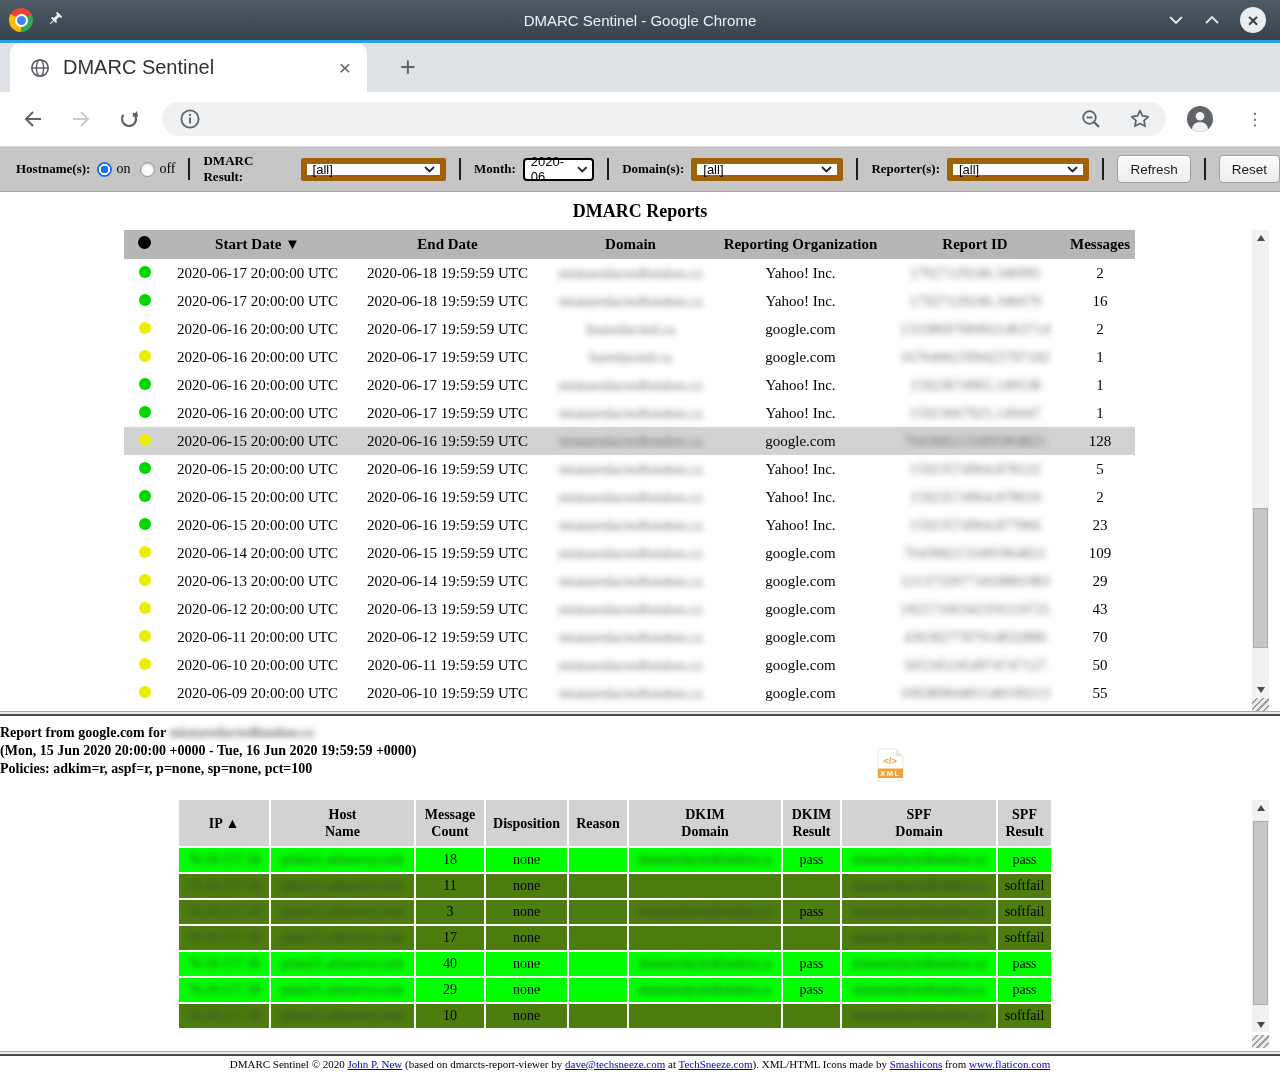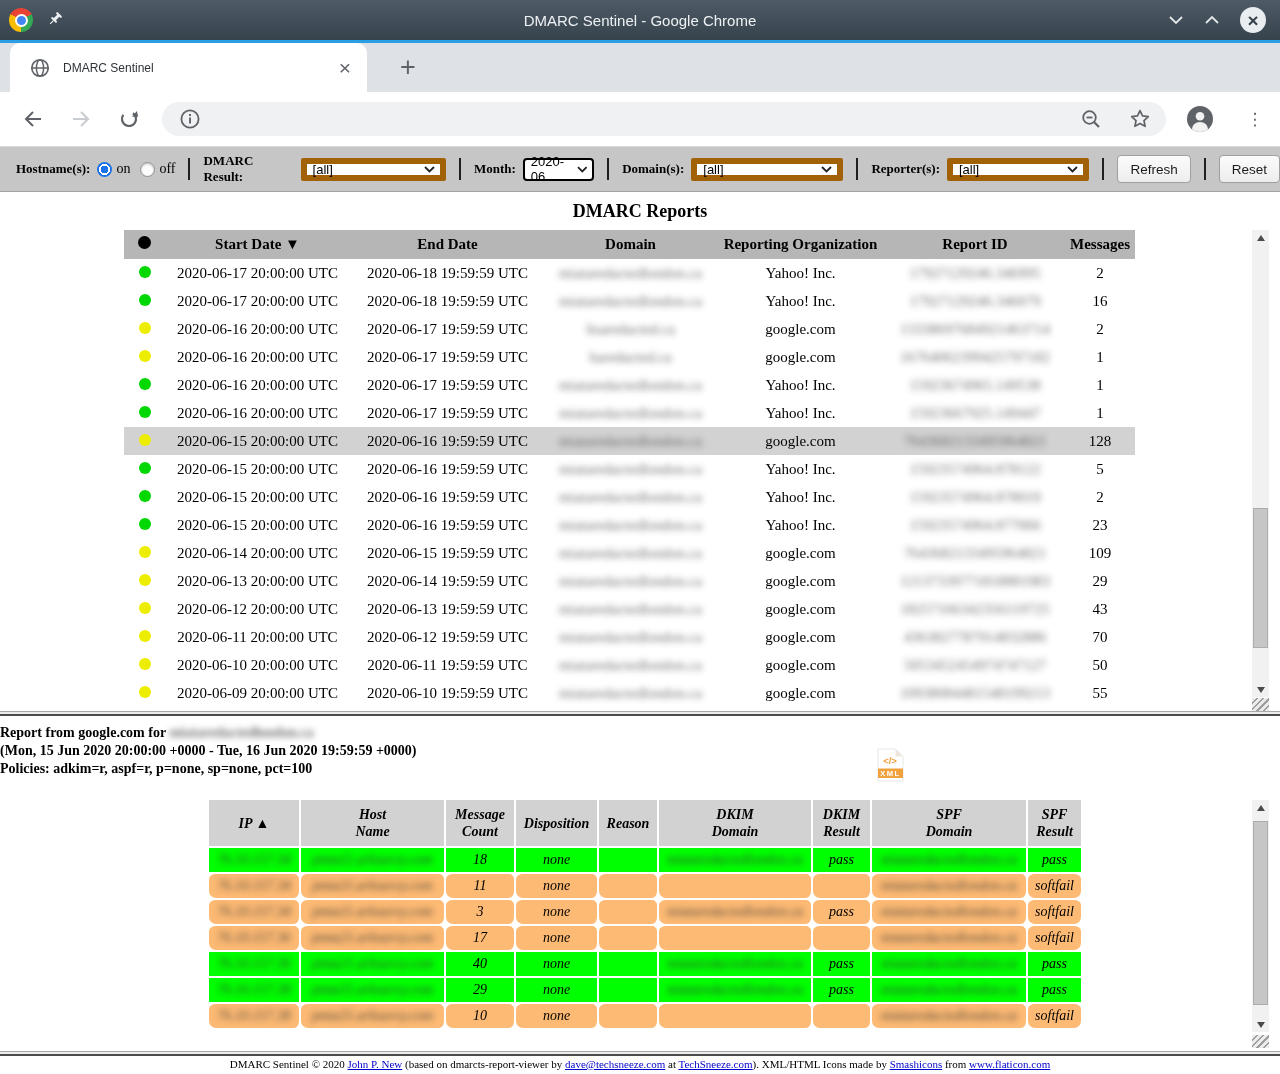--- a/index.html
+++ b/index.html
@@ -21,21 +21,21 @@
   .win-controls{position:absolute;right:14px;top:0;height:40px;display:flex;align-items:center;gap:20px;}
   .close-btn{width:26px;height:26px;border-radius:50%;background:#e9edf0;color:#36424c;
     display:flex;align-items:center;justify-content:center;font-size:19px;font-weight:bold;line-height:1;}
 
   
   .tabstrip{position:absolute;top:40px;left:0;right:0;height:52px;background:#dee1e6;
     border-top:3px solid #2a9fe5;box-sizing:border-box;font-family:"Liberation Sans",sans-serif;}
   .tab{position:absolute;left:10px;top:0;width:357px;height:49px;background:#fff;
     border-radius:10px 10px 0 0;display:flex;align-items:center;}
   .tab-fav{margin-left:20px;}
-  .tab-label{margin-left:13px;font-size:12px;color:#2f3337;flex:1;}
+  .tab-label{margin-left:13px;font-size:20px;color:#2f3337;flex:1;}
   .tab-close{margin-right:16px;color:#5f6368;font-size:21px;line-height:1;}
   .newtab{position:absolute;left:390px;top:6px;width:36px;height:36px;display:flex;
     align-items:center;justify-content:center;font-size:27px;color:#5f6368;font-weight:300;}
 
   
   .toolbar{position:absolute;top:92px;left:0;right:0;height:54px;background:#fff;}
   .nav-ic{position:absolute;top:8px;width:38px;height:38px;display:flex;align-items:center;justify-content:center;}
   .addrbar{position:absolute;left:162px;top:10px;width:1004px;height:34px;background:#eff1f3;border-radius:17px;}
   .addr-ic{position:absolute;top:5px;width:24px;height:24px;}
   .avatar{position:absolute;left:1186px;top:13px;}
@@ -80,31 +80,31 @@
   .r-row.selected{background:#d2d2d2;}
   .dot{width:12px;height:12px;border-radius:50%;display:inline-block;}
   .dot.green{background:#00d800;}
   .dot.yellow{background:#eded00;}
   .dot.black{background:#000;width:13px;height:13px;}
   .blur{filter:blur(3px);opacity:.8;color:#4a4a4a;}
 
   
   .detail-heading{padding-top:8px;text-align:left;font-size:14px;font-weight:bold;line-height:18px;}
   .xml-icon{position:absolute;left:877px;top:32px;}
-  .detail-table{position:absolute;left:209px;top:84px;width:872px;font-style:italic;}
+  .detail-table{position:absolute;left:179px;top:84px;width:872px;}
   .d-grid{display:grid;grid-template-columns:92px 145px 70px 83px 60px 154px 59px 156px 53px;}
   .dhc{background:#d2d2d2;border-right:2px solid #fff;box-sizing:border-box;height:46px;
     display:flex;align-items:center;justify-content:center;text-align:center;
     font-weight:bold;font-size:14px;line-height:17px;white-space:pre-line;}
   .dhc:last-child{border-right:none;}
   .dc{border-right:2px solid #fff;border-top:2px solid #fff;box-sizing:border-box;height:26px;
     display:flex;align-items:center;justify-content:center;font-size:14px;overflow:hidden;}
   .dc:last-child{border-right:none;}
   .d-row.g .dc{background:#00ff00;}
-  .d-row.y .dc{background:#fdba74;border-radius:7px;}
+  .d-row.y .dc{background:#4d7c0f;}
   .d-row .blur{color:#333;opacity:.85;}
   .sum-row{height:26px;font-size:15px;align-items:start;justify-items:center;padding-top:20px;}
 
   
   .sb{position:absolute;left:1252px;width:17px;background:#f1f1f1;}
   .sb-btn{position:absolute;left:0;width:17px;height:15px;display:flex;align-items:center;justify-content:center;background:#f1f1f1;}
   .sb-btn.up{top:0;}.sb-btn.down{bottom:0;}
   .tri{width:0;height:0;border-left:4.5px solid transparent;border-right:4.5px solid transparent;}
   .tri.u{border-bottom:6px solid #4a4a4a;}
   .tri.d{border-top:6px solid #4a4a4a;}

